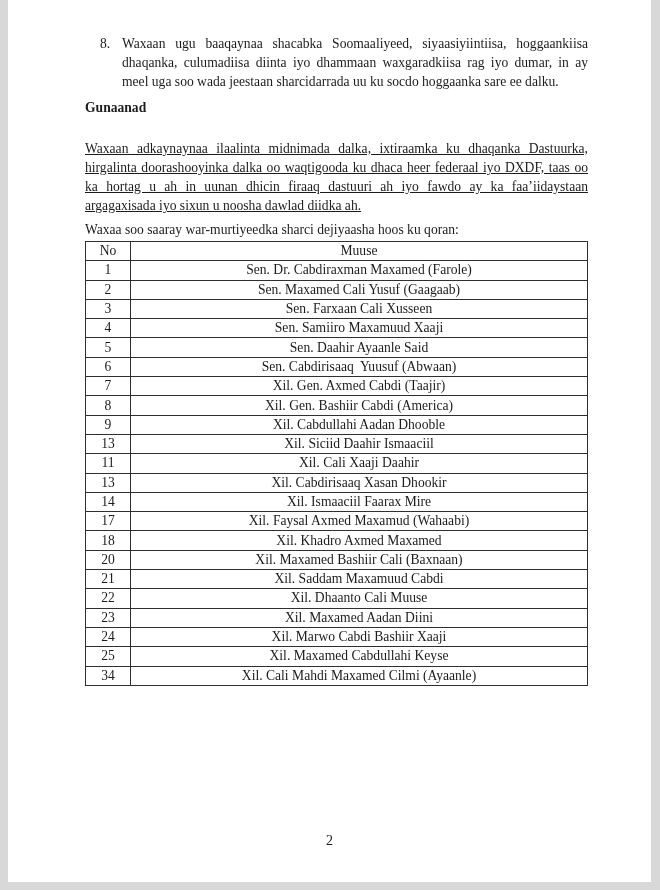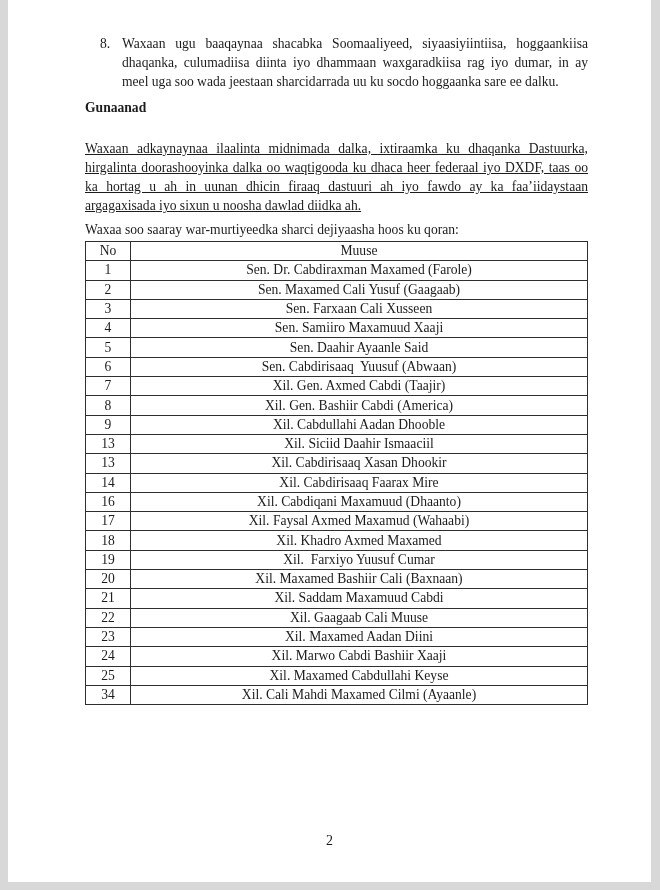--- a/index.html
+++ b/index.html
@@ -137,54 +137,50 @@
           </tr>
           <tr>
             <td class="col-no">9</td>
             <td>Xil. Cabdullahi Aadan Dhooble</td>
           </tr>
           <tr>
             <td class="col-no">13</td>
             <td>Xil. Siciid Daahir Ismaaciil</td>
           </tr>
           <tr>
+            <td class="col-no">11</td>
+            <td>Xil. Cali Xaaji Daahir</td>
+          </tr>
+          <tr>
             <td class="col-no">13</td>
             <td>Xil. Cabdirisaaq Xasan Dhookir</td>
           </tr>
           <tr>
             <td class="col-no">14</td>
-            <td>Xil. Cabdirisaaq Faarax Mire</td>
-          </tr>
-          <tr>
-            <td class="col-no">16</td>
-            <td>Xil. Cabdiqani Maxamuud (Dhaanto)</td>
+            <td>Xil. Ismaaciil Faarax Mire</td>
           </tr>
           <tr>
             <td class="col-no">17</td>
             <td>Xil. Faysal Axmed Maxamud (Wahaabi)</td>
           </tr>
           <tr>
             <td class="col-no">18</td>
             <td>Xil. Khadro Axmed Maxamed</td>
           </tr>
           <tr>
-            <td class="col-no">19</td>
-            <td>Xil.  Farxiyo Yuusuf Cumar</td>
-          </tr>
-          <tr>
             <td class="col-no">20</td>
             <td>Xil. Maxamed Bashiir Cali (Baxnaan)</td>
           </tr>
           <tr>
             <td class="col-no">21</td>
             <td>Xil. Saddam Maxamuud Cabdi</td>
           </tr>
           <tr>
             <td class="col-no">22</td>
-            <td>Xil. Gaagaab Cali Muuse</td>
+            <td>Xil. Dhaanto Cali Muuse</td>
           </tr>
           <tr>
             <td class="col-no">23</td>
             <td>Xil. Maxamed Aadan Diini</td>
           </tr>
           <tr>
             <td class="col-no">24</td>
             <td>Xil. Marwo Cabdi Bashiir Xaaji</td>
           </tr>
           <tr>

